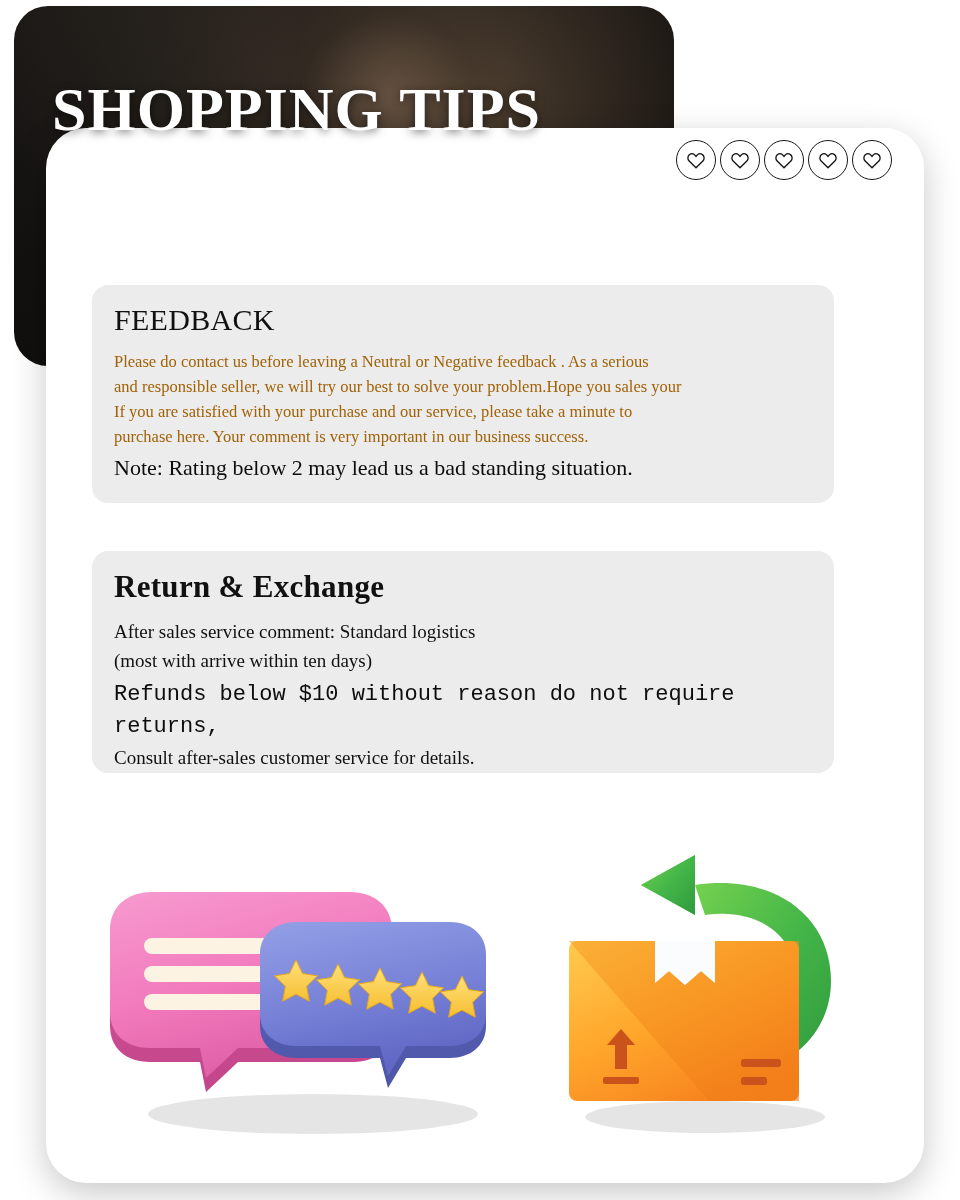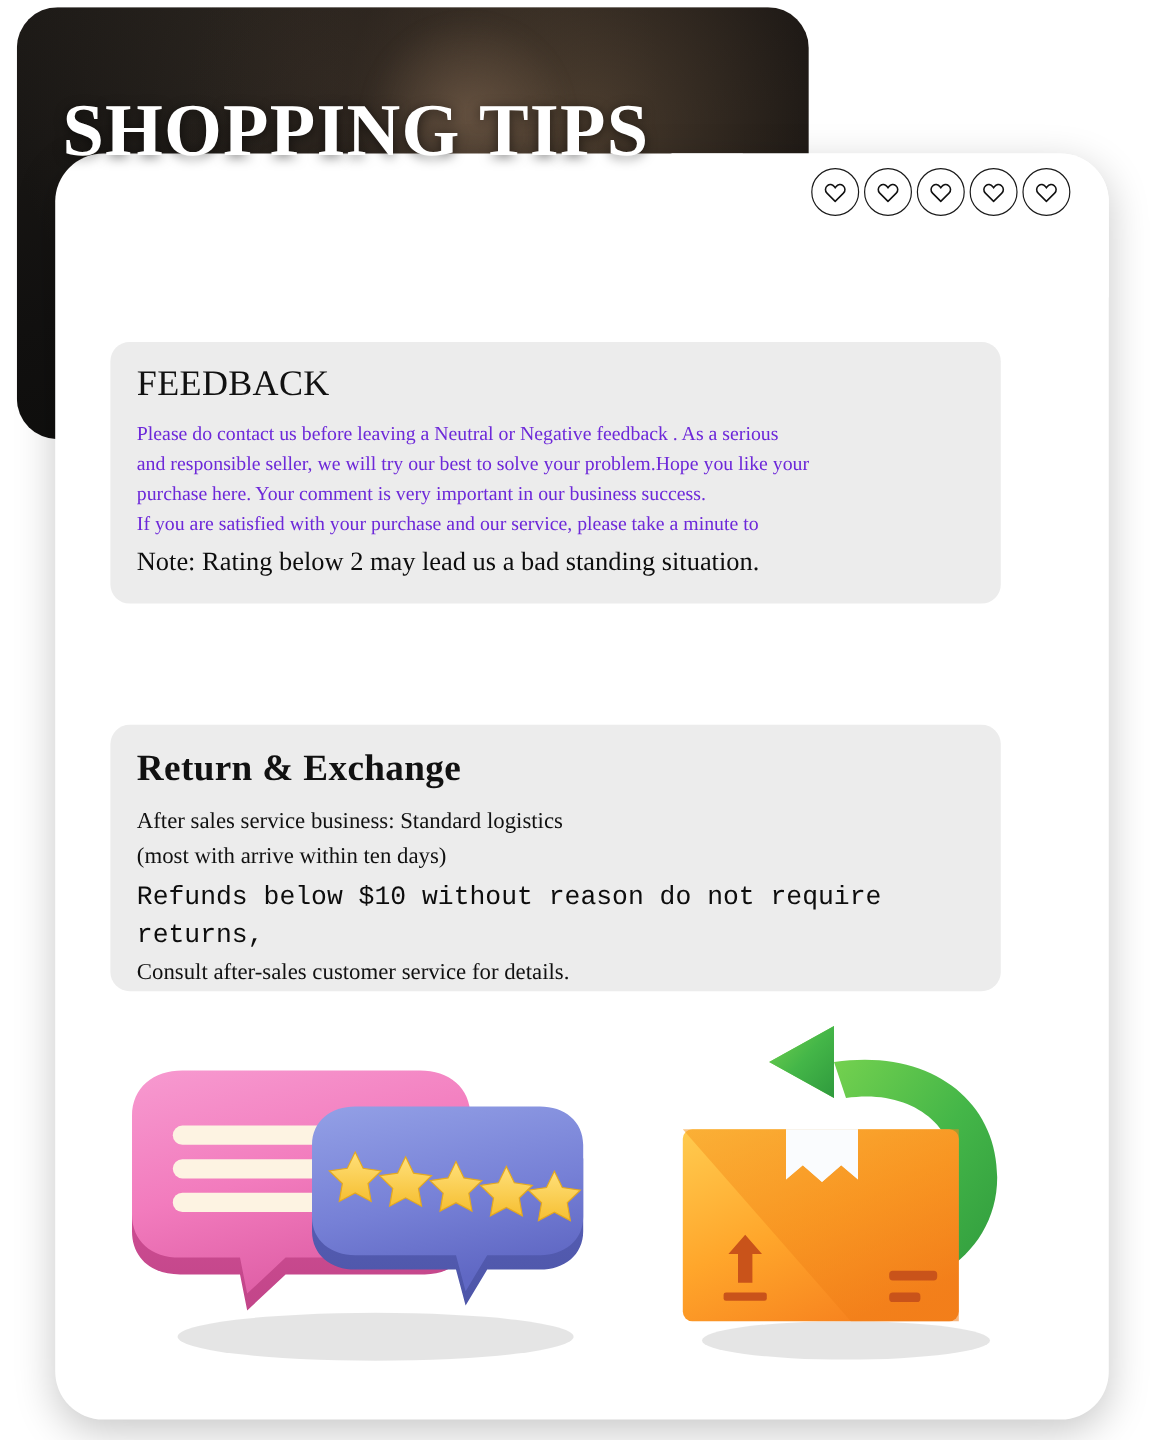--- a/index.html
+++ b/index.html
@@ -117,41 +117,41 @@
   }
   #feedback-panel {
     left: 92px;
     top: 285px;
     width: 742px;
     height: 218px;
     padding: 18px 22px 16px 22px;
   }
   #return-panel {
     left: 92px;
-    top: 604px;
+    top: 551px;
     width: 742px;
     height: 222px;
     padding: 18px 22px 0 22px;
   }
 
   .panel-h1 {
     font-family: "Liberation Serif", serif;
     font-size: 30px;
     font-weight: normal;
     color: #111;
     letter-spacing: 0.3px;
     margin-bottom: 12px;
   }
   .panel-h1.bold { font-weight: bold; font-size: 31px; }
 
   .body-sm {
     font-family: "Liberation Serif", serif;
     font-size: 16.5px;
     line-height: 25px;
-    color: #6d28d9;
+    color: #a16207;
   }
   .body-md {
     font-family: "Liberation Serif", serif;
     font-size: 19px;
     line-height: 29px;
     color: #111;
   }
   .body-lg {
     font-family: Liberation Mono, monospace;
     font-size: 22px;
@@ -207,29 +207,29 @@
     <div class="heart-badge">
       <svg width="20" height="18" viewBox="0 0 24 22">
           <path d="M12 20.5 3.6 12.2C1.4 10 1.6 6.3 4.1 4.4 6.3 2.8 9.3 3.3 11 5.4L12 6.6l1-1.2c1.7-2.1 4.7-2.6 6.9-1C22.4 6.3 22.6 10 20.4 12.2Z" fill="none" stroke="#111" stroke-width="1.6"></path>
         </svg>
     </div>
   </div>
 
   <div class="panel" id="feedback-panel">
     <div class="panel-h1">FEEDBACK</div>
     <div class="body-sm">Please do contact us before leaving a Neutral or Negative feedback . As a serious</div>
-    <div class="body-sm">and responsible seller, we will try our best to solve your problem.Hope you like your</div>
+    <div class="body-sm">and responsible seller, we will try our best to solve your problem.Hope you sales your</div>
+    <div class="body-sm">If you are satisfied with your purchase and our service, please take a minute to</div>
     <div class="body-sm">purchase here. Your comment is very important in our business success.</div>
-    <div class="body-sm">If you are satisfied with your purchase and our service, please take a minute to</div>
     <div class="note-line">Note: Rating below 2 may lead us a bad standing situation.</div>
   </div>
 
   <div class="panel" id="return-panel">
     <div class="panel-h1 bold">Return &amp; Exchange</div>
-    <div class="body-md">After sales service business: Standard logistics</div>
+    <div class="body-md">After sales service comment: Standard logistics</div>
     <div class="body-md">(most with arrive within ten days)</div>
     <div class="body-lg">Refunds below $10 without reason do not require returns,</div>
     <div class="body-md">Consult after-sales customer service for details.</div>
   </div>
 
   <div class="illus" id="chat-illustration">
     <svg width="420" height="280" viewBox="0 0 420 280">
       <defs>
         <linearGradient id="pinkg" x1="0" y1="0" x2="0.4" y2="1">
           <stop offset="0%" stop-color="#f79ad0"></stop>

